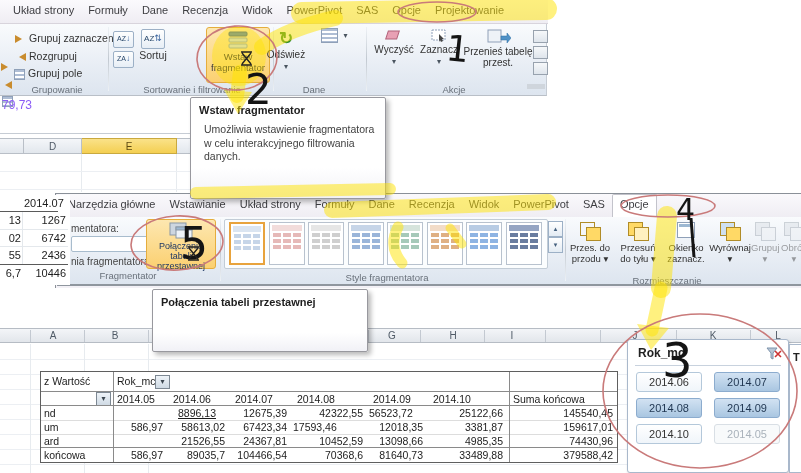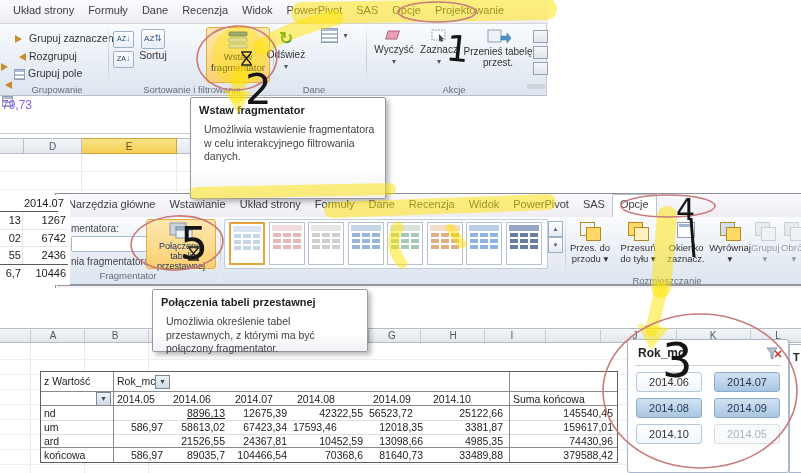--- a/index.html
+++ b/index.html
@@ -152,21 +152,21 @@
       <span class="pdd" style="position: absolute; left: 55px; top: 20px;">▾</span>
       <span class="pcell" style="position: absolute; left: 76px; top: 21px; width: 48px;">2014.05</span>
       <span class="pcell" style="position: absolute; left: 132px; top: 21px; width: 54px;">2014.06</span>
       <span class="pcell" style="position: absolute; left: 194px; top: 21px; width: 54px;">2014.07</span>
       <span class="pcell" style="position: absolute; left: 256px; top: 21px; width: 68px;">2014.08</span>
       <span class="pcell" style="position: absolute; left: 332px; top: 21px; width: 52px;">2014.09</span>
       <span class="pcell" style="position: absolute; left: 392px; top: 21px; width: 72px;">2014.10</span>
       <span class="pcell" style="position: absolute; left: 472px; top: 21px; width: 102px;">Suma końcowa</span>
       <span class="pline" style="position: absolute; top: 33px;"></span>
       <span class="pcell" style="position: absolute; left: 3px; top: 35px;">nd</span>
-      <span class="pcell" style="position: absolute; left: 128px; top: 35px; width: 56px; text-align: right; text-decoration: underline;">8896,13</span>
+      <span class="pcell" style="position: absolute; left: 128px; top: 35px; width: 56px; text-align: center; text-decoration: underline;">8896,13</span>
       <span class="pcell" style="position: absolute; left: 190px; top: 35px; width: 56px; text-align: right;">12675,39</span>
       <span class="pcell" style="position: absolute; left: 252px; top: 35px; width: 70px; text-align: right;">42322,55</span>
       <span class="pcell" style="position: absolute; left: 328px; top: 35px; width: 54px; text-align: left;">56523,72</span>
       <span class="pcell" style="position: absolute; left: 388px; top: 35px; width: 74px; text-align: right;">25122,66</span>
       <span class="pcell" style="position: absolute; left: 468px; top: 35px; width: 104px; text-align: right;">145540,45</span>
       <span class="plight" style="position: absolute; top: 48px;"></span>
       <span class="pcell" style="position: absolute; left: 3px; top: 49px;">um</span>
       <span class="pcell" style="position: absolute; left: 72px; top: 49px; width: 50px; text-align: right;">586,97</span>
       <span class="pcell" style="position: absolute; left: 128px; top: 49px; width: 56px; text-align: right;">58613,02</span>
       <span class="pcell" style="position: absolute; left: 190px; top: 49px; width: 56px; text-align: right;">67423,34</span>
@@ -341,20 +341,21 @@
         </span>
         <span class="gal-item" style="position: absolute; left: 280.5px;">
           <span class="gal-head" style="display: block; background: rgb(149, 165, 195);"></span>
           <span class="gal-row" style="display: block; background: linear-gradient(90deg, rgb(106, 125, 160) 0px, rgb(106, 125, 160) 28%, transparent 28%, transparent 36%, rgb(106, 125, 160) 36%, rgb(106, 125, 160) 64%, transparent 64%, transparent 72%, rgb(106, 125, 160) 72%, rgb(106, 125, 160) 100%);"></span>
           <span class="gal-row" style="display: block; background: linear-gradient(90deg, rgb(106, 125, 160) 0px, rgb(106, 125, 160) 28%, transparent 28%, transparent 36%, rgb(106, 125, 160) 36%, rgb(106, 125, 160) 64%, transparent 64%, transparent 72%, rgb(106, 125, 160) 72%, rgb(106, 125, 160) 100%);"></span>
           <span class="gal-row" style="display: block; background: linear-gradient(90deg, rgb(106, 125, 160) 0px, rgb(106, 125, 160) 28%, transparent 28%, transparent 36%, rgb(106, 125, 160) 36%, rgb(106, 125, 160) 64%, transparent 64%, transparent 72%, rgb(106, 125, 160) 72%, rgb(106, 125, 160) 100%);"></span>
         </span>
       </div>
     <span class="galarr" style="left:491px;top:4px">▴</span>
     <span class="galarr" style="left:491px;top:20px">▾</span>
+    <div class="grplabel" style="left:180px;top:55px;width:300px">Style fragmentatora</div>
     <div class="gdiv" style="left:508px;top:2px;height:62px"></div>
     <div id="arrange">
         <span class="arrbtn" style="position: absolute; left: 510px; top: 4px; width: 46px; height: 58px;"><span style="display: inline-block; position: relative; width: 24px; height: 20px;"><span class="sq" style="left: 2px; top: 1px; width: 13px; height: 12px; background: rgb(244, 246, 249);"></span><span class="sq" style="left: 8px; top: 6px; width: 13px; height: 12px; background: rgb(255, 217, 102);"></span></span><span style="display: block;">Przes. do</span><span style="display: block;">przodu ▾</span></span>
         <span class="arrbtn" style="position: absolute; left: 558px; top: 4px; width: 46px; height: 58px;"><span style="display: inline-block; position: relative; width: 24px; height: 20px;"><span class="sq" style="left: 2px; top: 1px; width: 13px; height: 12px; background: rgb(255, 217, 102);"></span><span class="sq" style="left: 8px; top: 6px; width: 13px; height: 12px; background: rgb(255, 240, 192);"></span></span><span style="display: block;">Przesuń</span><span style="display: block;">do tyłu ▾</span></span>
         <span class="arrbtn" style="position: absolute; left: 606px; top: 4px; width: 46px; height: 58px;"><span style="display: inline-block; position: relative; width: 24px; height: 20px;"><span class="paneico" style="position: absolute; left: 3px; top: 1px; width: 16px; height: 14px; background: rgb(255, 255, 255); border: 1px solid rgb(143, 160, 184);"></span><span class="paneico" style="position: absolute; left: 5px; top: 3px; width: 12px; height: 3px; background: rgb(157, 184, 210); border: 0px;"></span></span><span style="display: block;">Okienko</span><span style="display: block;">zaznacz.</span></span>
         <span class="arrbtn" style="position: absolute; left: 652px; top: 4px; width: 42px; height: 58px;"><span style="display: inline-block; position: relative; width: 24px; height: 20px;"><span class="sq" style="left: 2px; top: 1px; width: 13px; height: 12px; background: rgb(207, 224, 241);"></span><span class="sq" style="left: 8px; top: 6px; width: 13px; height: 12px; background: rgb(255, 217, 102);"></span></span><span style="display: block;">Wyrównaj</span><span style="display: block;">▾</span></span>
         <span class="arrbtn disabled" style="position: absolute; left: 694px; top: 4px; width: 28px; height: 58px;"><span style="display: inline-block; position: relative; width: 24px; height: 20px;"><span class="sq" style="left: 2px; top: 1px; width: 13px; height: 12px; background: rgb(216, 221, 227); border-color: rgb(154, 163, 173);"></span><span class="sq" style="left: 8px; top: 6px; width: 13px; height: 12px; background: rgb(236, 239, 243); border-color: rgb(154, 163, 173);"></span></span><span style="display: block;">Grupuj</span><span style="display: block;">▾</span></span>
         <span class="arrbtn disabled" style="position: absolute; left: 724px; top: 4px; width: 26px; height: 58px;"><span style="display: inline-block; position: relative; width: 24px; height: 20px;"><span class="sq" style="left: 2px; top: 1px; width: 13px; height: 12px; background: rgb(216, 221, 227); border-color: rgb(154, 163, 173);"></span><span class="sq" style="left: 8px; top: 6px; width: 13px; height: 12px; background: rgb(236, 239, 243); border-color: rgb(154, 163, 173);"></span></span><span style="display: block;">Obróć</span><span style="display: block;">▾</span></span>
       </div>
     <div class="grplabel" style="left:510px;top:58px;width:200px">Rozmieszczanie</div>
@@ -376,21 +377,20 @@
       <span style="position: absolute; left: 0px; top: 51px; width: 68px; height: 1px; background: rgb(228, 232, 236);"></span>
       <span style="position: absolute; left: 22px; top: 17px; width: 1px; height: 52px; background: rgb(228, 232, 236);"></span>
     </div>
 
   <div class="tip" style="left:190px;top:97px;width:196px;height:102px">
     <h4>Wstaw fragmentator</h4>
     <p>Umożliwia wstawienie fragmentatora w celu interakcyjnego filtrowania danych.</p>
   </div>
   <div class="tip" style="left:152px;top:289px;width:216px;height:63px">
     <h4>Połączenia tabeli przestawnej</h4>
-    <p>Umożliwia określenie tabel przestawnych, z którymi ma być połączony fragmentator.</p>
   </div>
 
   <div class="slicer">
     <span class="title">Rok_mc</span>
     <svg class="abs" style="left:138px;top:7px" width="16" height="14">
       <path d="M1,1 h10 l-4,5 v6 l-2,-1 v-5 z" fill="#b8c6d6" stroke="#7e94ac"></path>
       <path d="M9,4 l6,6 M15,4 l-6,6" stroke="#c33" stroke-width="1.6"></path>
     </svg>
     <span class="hr"></span>
     <div id="slicerbtns" class="abs" style="left:0;top:30px;width:162px;height:100px">

